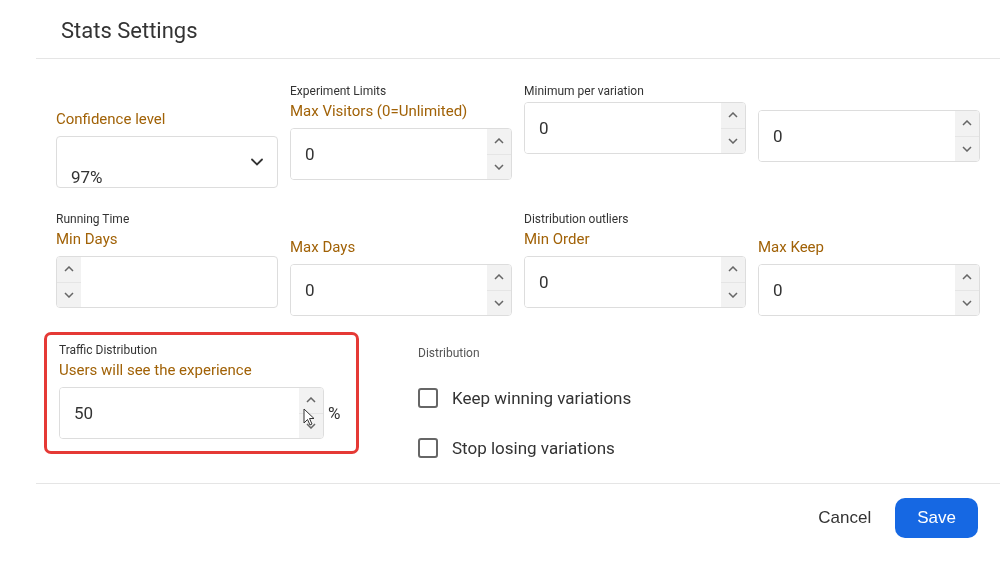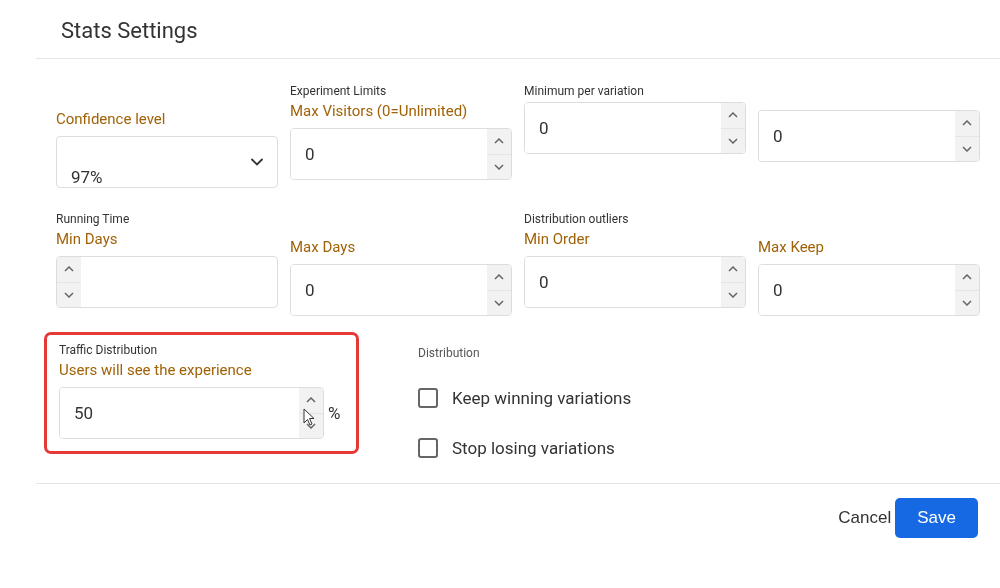--- a/index.html
+++ b/index.html
@@ -152,33 +152,34 @@
     .checkbox-label {
       font-size: 17px;
       color: #333;
     }
     .footer {
       border-top: 1px solid #e5e5e5;
       padding: 14px 22px 0 22px;
       display: flex;
       justify-content: flex-end;
       align-items: flex-start;
+      gap: 20px;
     }
     .btn-cancel {
       background: none;
       border: none;
       font-size: 17px;
       color: #333;
       cursor: pointer;
       padding: 10px 4px;
     }
     .btn-save {
       background: #1668e3;
       border: none;
-      border-radius: 5px;
+      border-radius: 10px;
       color: #fff;
       font-size: 17px;
       padding: 10px 22px;
       cursor: pointer;
     }
     .cursor-icon {
       position: absolute;
       right: 26px;
       top: 20px;
       width: 16px;

